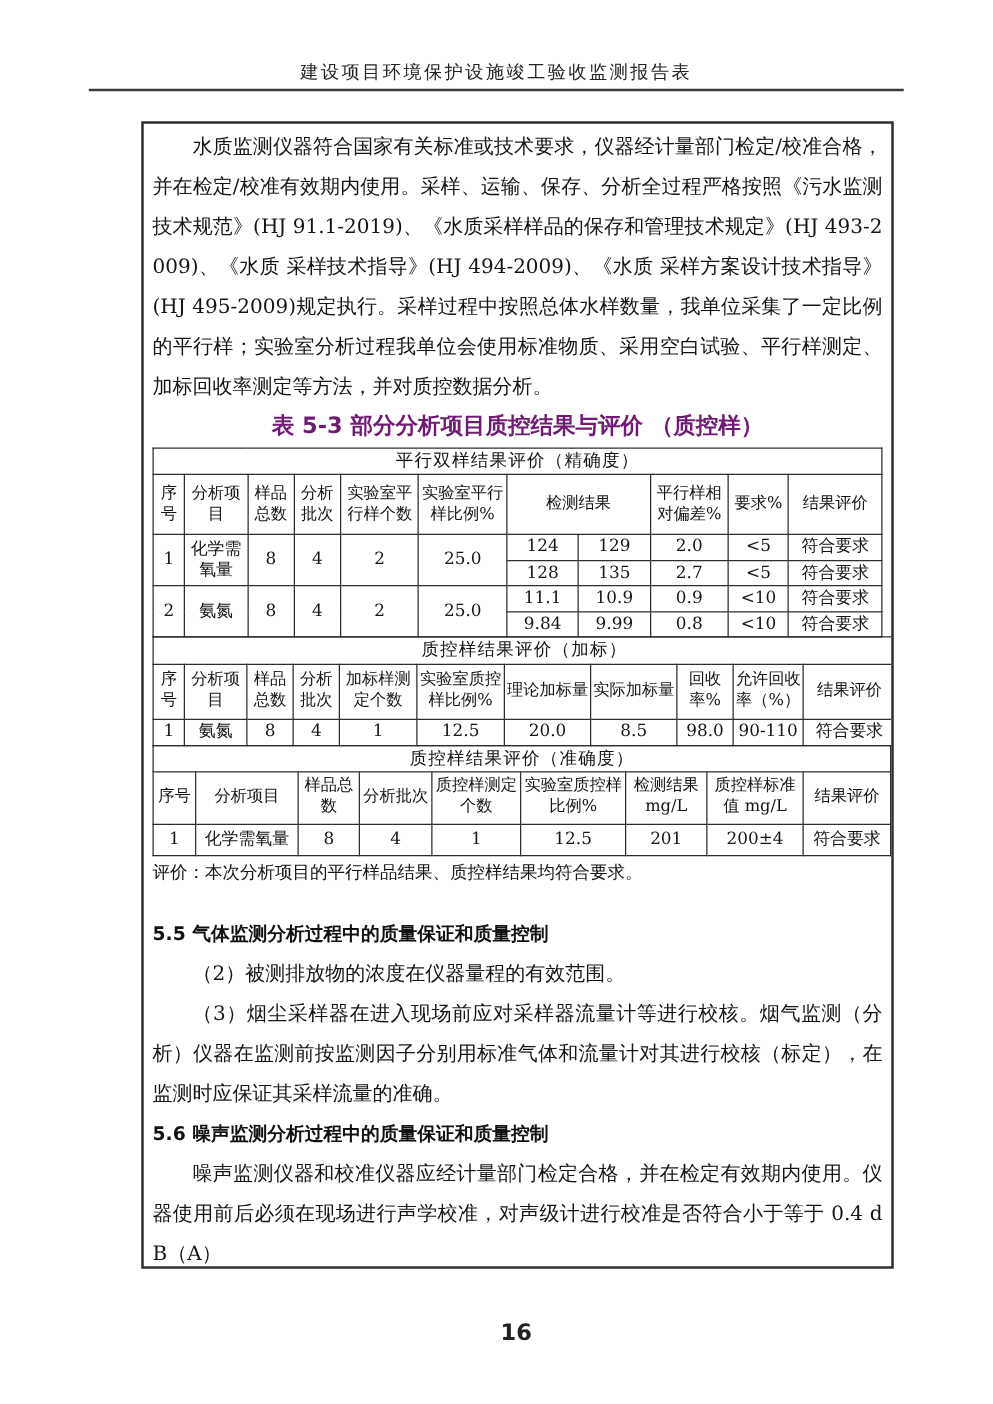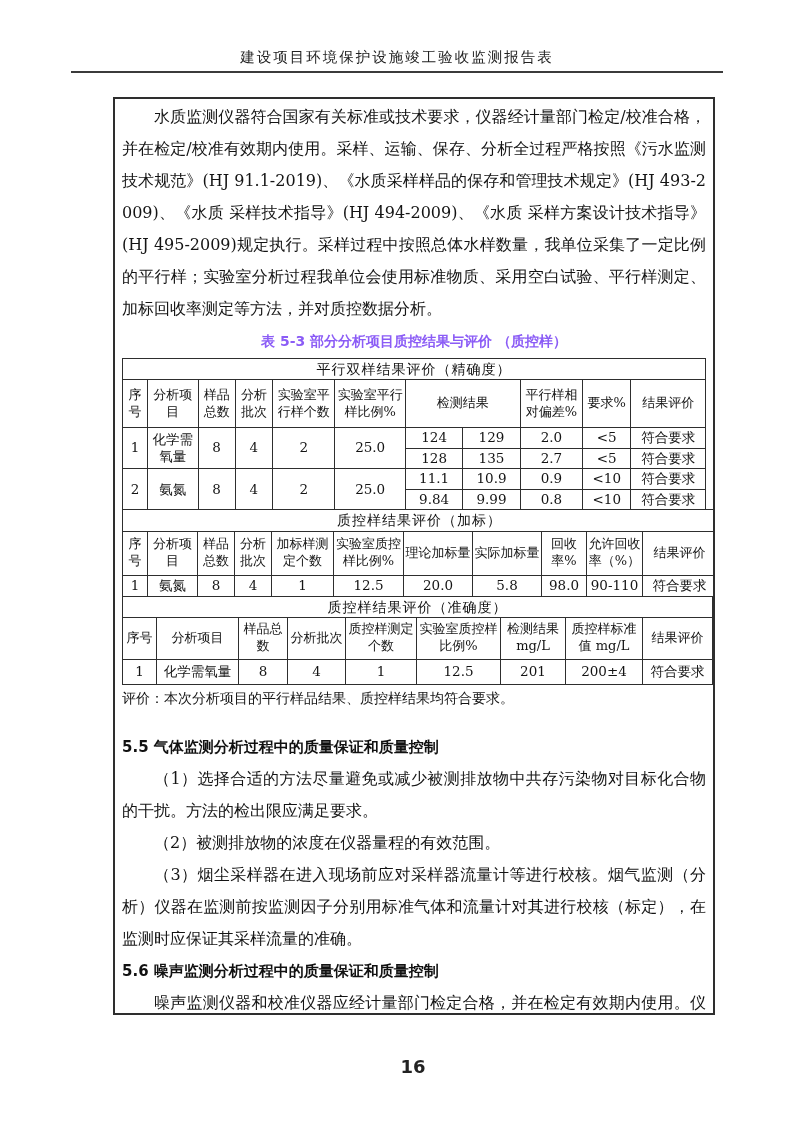--- a/index.html
+++ b/index.html
@@ -23,22 +23,22 @@
     background:#fff;
     margin-left:18px;
   }
   .para {
     margin:0; font-size:16px; line-height:32px; text-align:justify;
     word-break:break-all; color:#141414;
   }
   .indent { text-indent:2em; }
   .table-title {
     font-family:"DejaVu Sans","Liberation Sans",sans-serif;
-    font-weight:bold; font-size:14px; text-align:center;
-    line-height:26px; margin:3px 0 4px 0; color:#8b5cf6;
+    font-weight:bold; font-size:18px; text-align:center;
+    line-height:26px; margin:3px 0 4px 0; color:#701a75;
   }
   table.qc {
     width:584px; border-collapse:collapse; table-layout:fixed;
     font-size:13px; color:#141414;padding-left:24px;
   }
   table.qc + table.qc { margin-top:-1px; }
   .qc td {
     border:1px solid #2e2e2e; text-align:center; vertical-align:middle;
     padding:1px 1px; line-height:1.3; word-break:break-all; overflow:hidden;
   }
@@ -180,21 +180,21 @@
         <td>结果评价</td>
       </tr>
       <tr class="d2">
         <td>1</td>
         <td>氨氮</td>
         <td>8</td>
         <td>4</td>
         <td>1</td>
         <td>12.5</td>
         <td>20.0</td>
-        <td>5.8</td>
+        <td>8.5</td>
         <td>98.0</td>
         <td>90-110</td>
         <td>符合要求</td>
       </tr>
     </tbody>
       </table>
 
     <table class="qc">
       <colgroup>
         <col style="width:34px">
@@ -232,21 +232,20 @@
         <td>201</td>
         <td>200±4</td>
         <td>符合要求</td>
       </tr>
     </tbody>
       </table>
 
     <p class="eval-note">评价：本次分析项目的平行样品结果、质控样结果均符合要求。</p>
 
     <h3 class="sec-heading gap-top">5.5 气体监测分析过程中的质量保证和质量控制</h3>
-    <p class="para indent">（1）选择合适的方法尽量避免或减少被测排放物中共存污染物对目标化合物的干扰。方法的检出限应满足要求。</p>
     <p class="para indent">（2）被测排放物的浓度在仪器量程的有效范围。</p>
     <p class="para indent">（3）烟尘采样器在进入现场前应对采样器流量计等进行校核。烟气监测（分析）仪器在监测前按监测因子分别用标准气体和流量计对其进行校核（标定），在监测时应保证其采样流量的准确。</p>
 
     <h3 class="sec-heading">5.6 噪声监测分析过程中的质量保证和质量控制</h3>
     <p class="para indent">噪声监测仪器和校准仪器应经计量部门检定合格，并在检定有效期内使用。仪器使用前后必须在现场进行声学校准，对声级计进行校准是否符合小于等于 0.4 dB（A）</p>
 
   </div>
 
   <div class="page-number">16</div>
 

